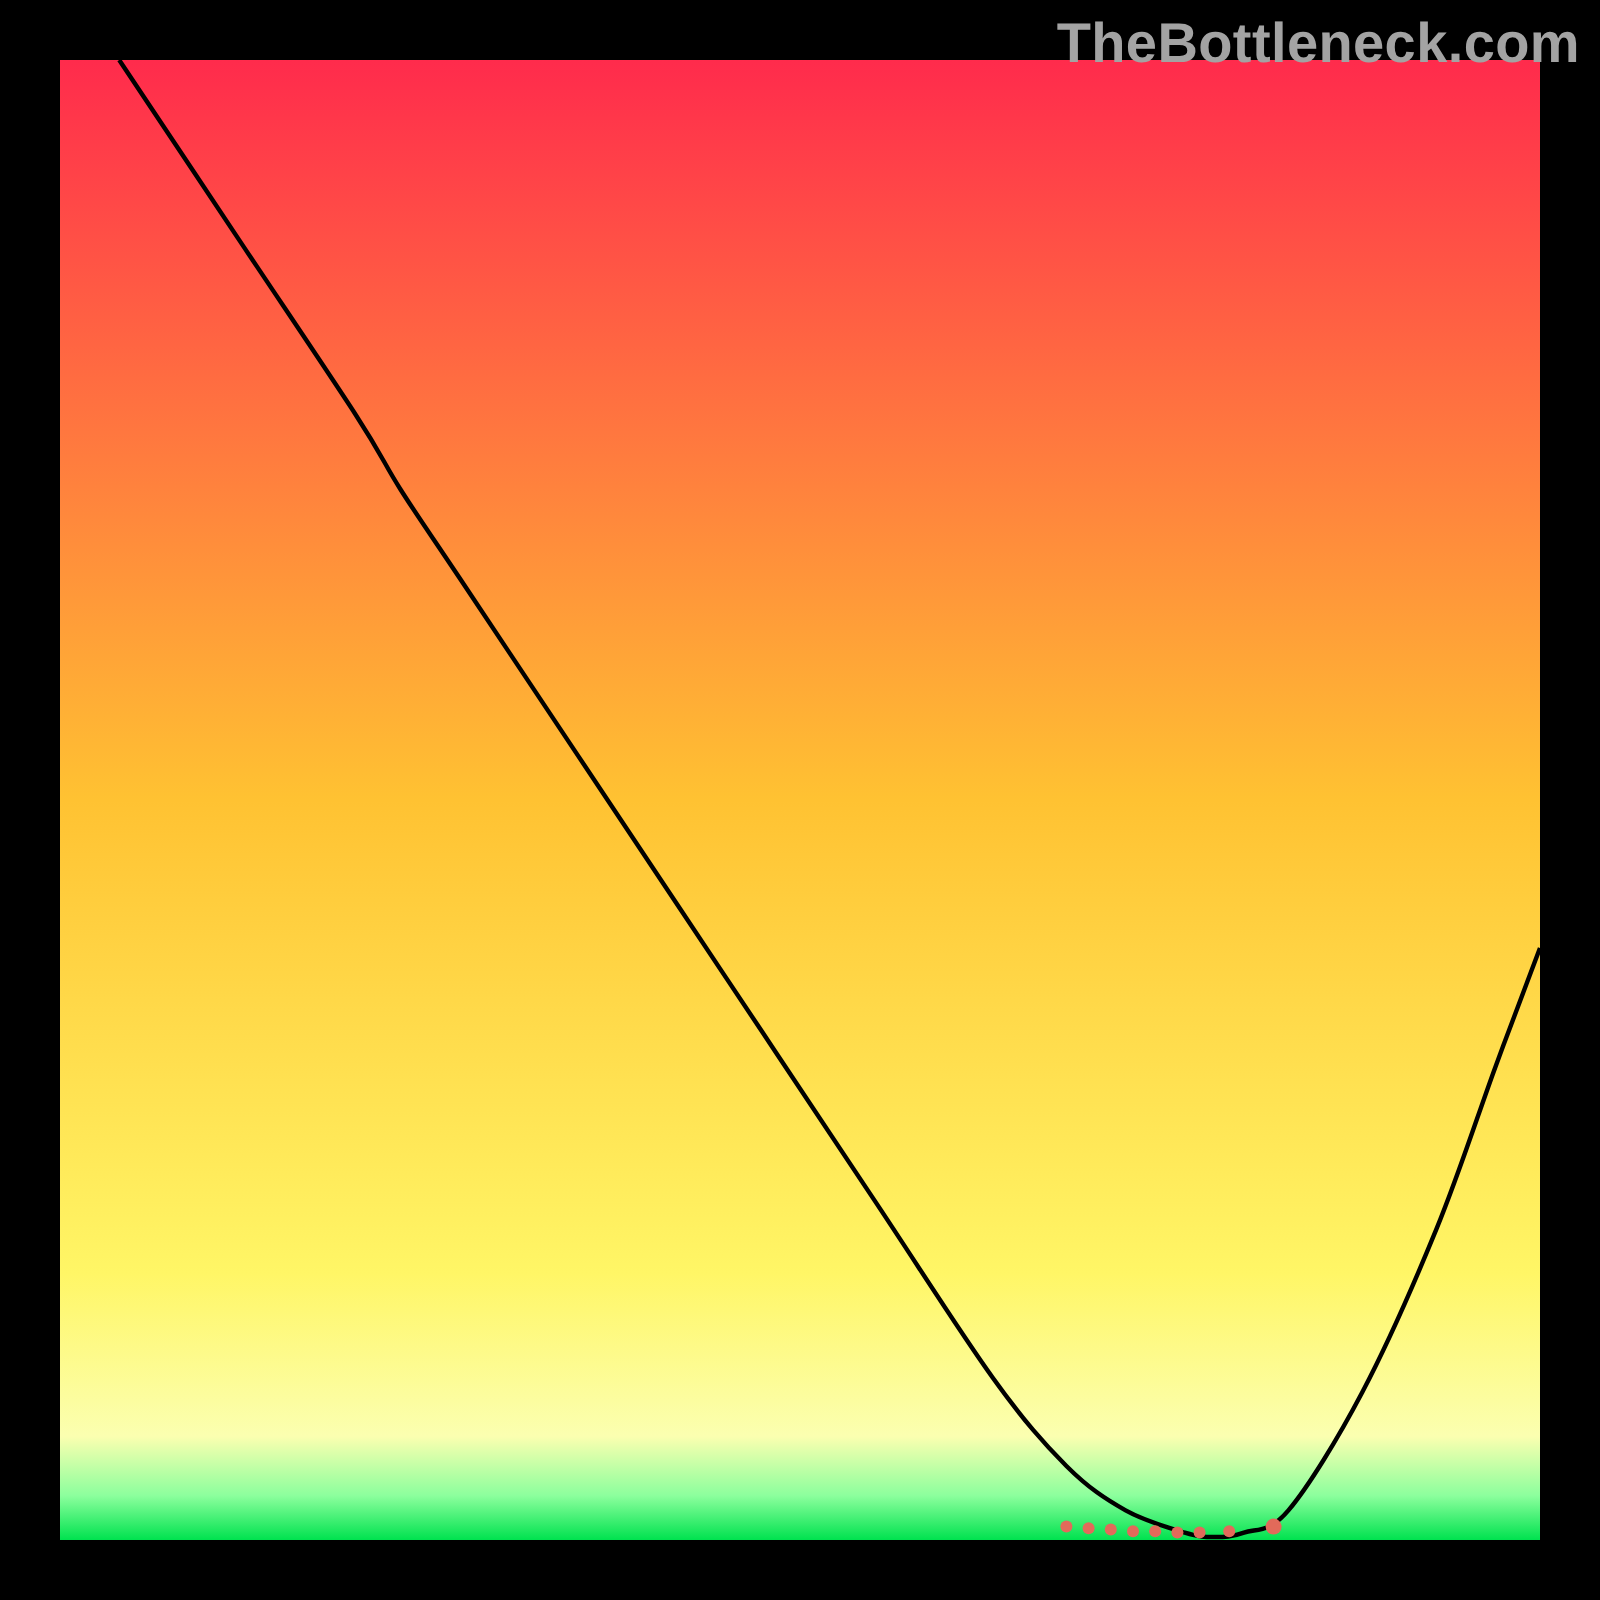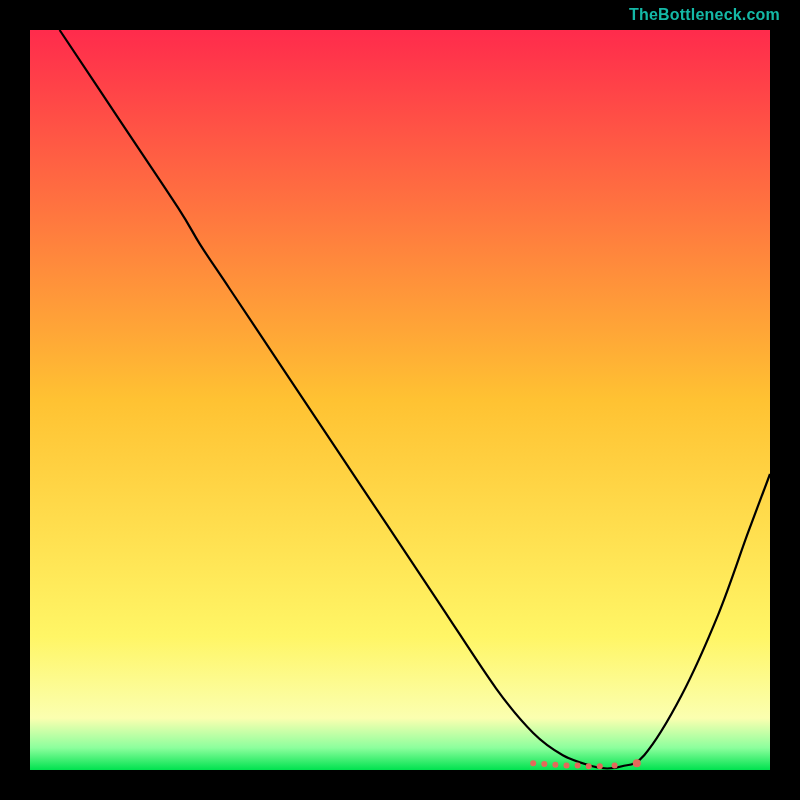--- a/index.html
+++ b/index.html
@@ -13,23 +13,23 @@
   }
   .stage {
     position: relative;
     width: 800px;
     height: 800px;
     background: #000;
   }
   .watermark {
     position: absolute;
     top: 6px;
-    right: 20px;
-    color: #14b8a6;
-    font-size: 16px;
+    right: 10px;
+    color: #a3a3a3;
+    font-size: 28px;
     font-weight: 600;
     letter-spacing: 0.2px;
     z-index: 10;
   }
   svg.plot {
     position: absolute;
     left: 0;
     top: 0;
     width: 800px;
     height: 800px;

